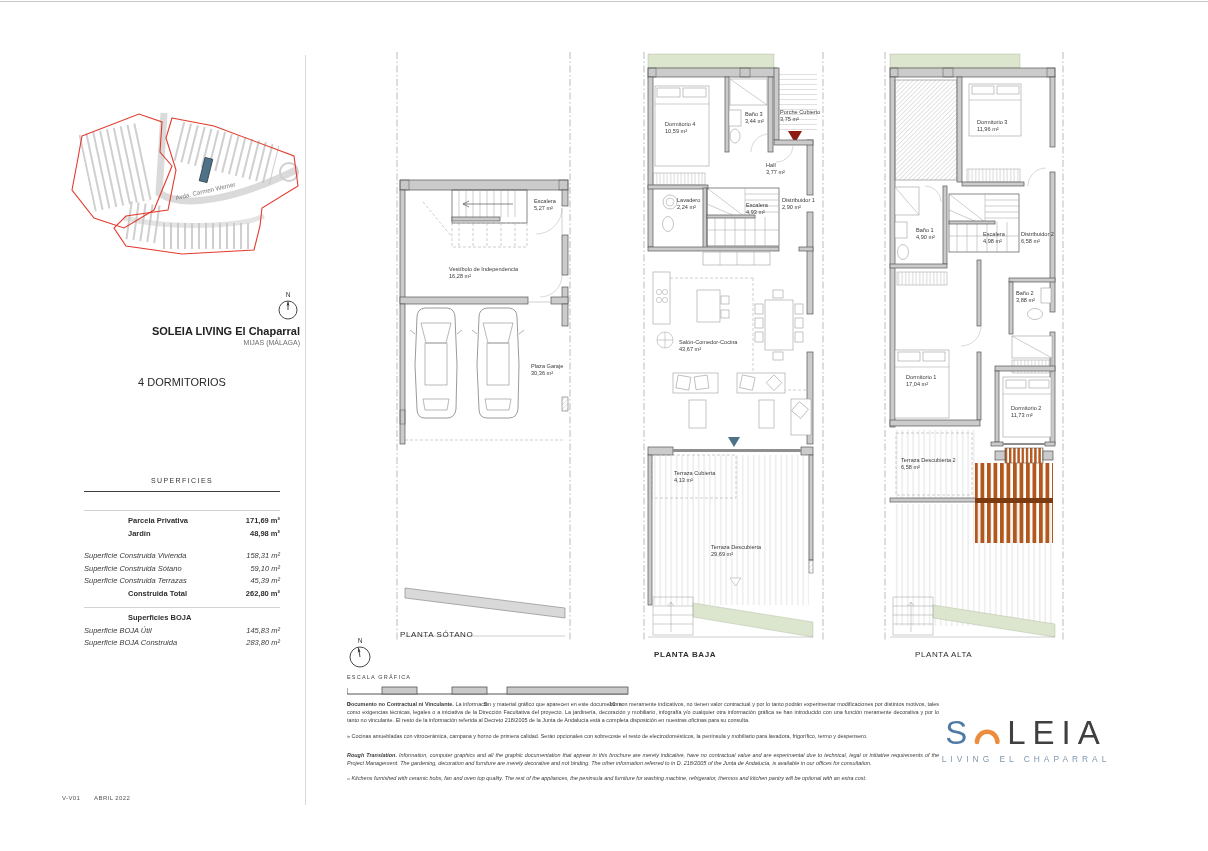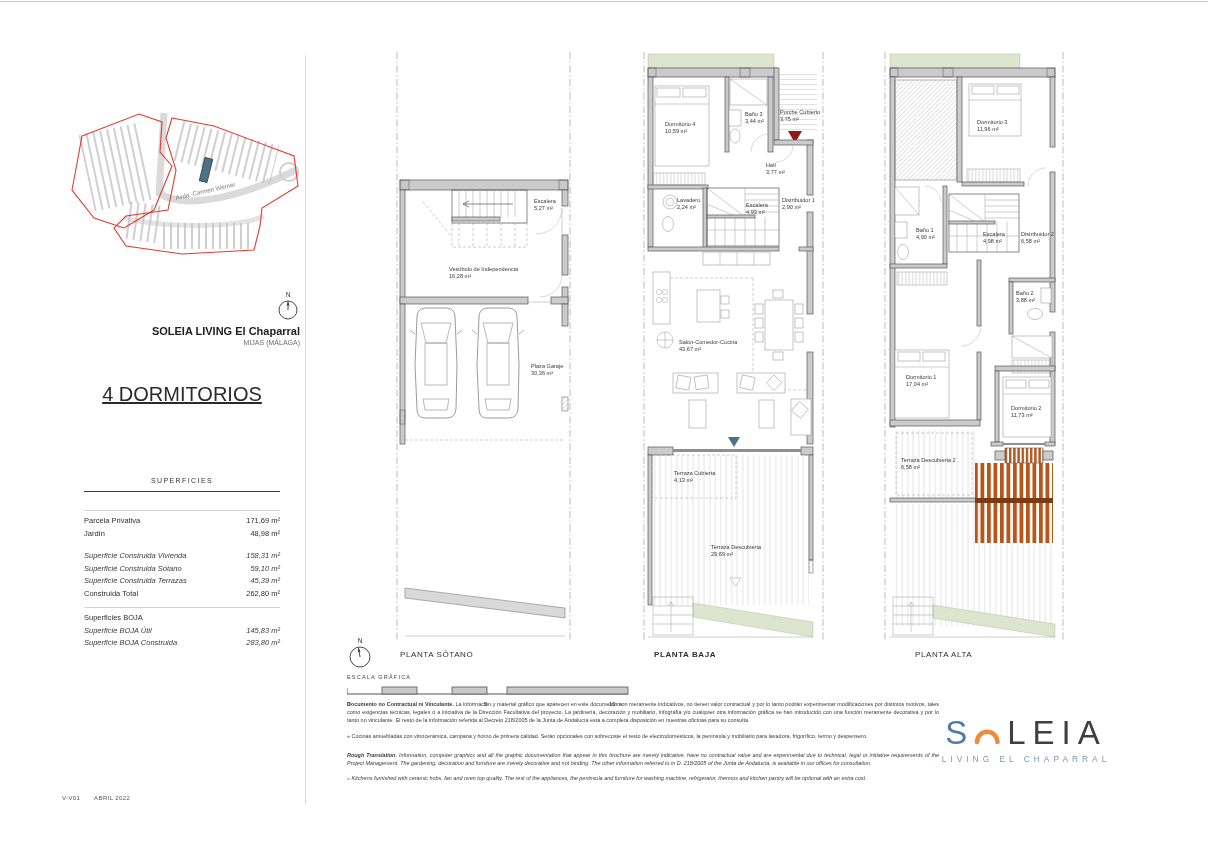--- a/index.html
+++ b/index.html
@@ -9,27 +9,27 @@
   .hairline-top{position:absolute;top:1px;left:0;width:100%;height:0;border-top:1px solid #c9c9c9;}
   .panel-divider{position:absolute;left:305px;top:55px;height:750px;width:0;border-left:1px solid #d9d9d9;}
 
   
   .project-block{position:absolute;left:138px;top:324px;width:162px;text-align:right;line-height:1.3;}
   .project-name{font-size:11px;font-weight:bold;color:#222;}
   .project-loc{font-size:7px;color:#6d6d6d;}
   .unit-block{position:absolute;left:58px;top:372px;width:248px;text-align:center;}
   .unit-title{font-size:23px;font-weight:bold;letter-spacing:.5px;color:#1e1e1e;}
   .unit-type{font-size:15.5px;margin-top:7px;color:#2a2a2a;}
-  .unit-bedrooms{font-size:20px;margin-top:11px;color:#2a2a2a;text-decoration:underline;}
+  .unit-bedrooms{font-size:11px;margin-top:4px;color:#2a2a2a;}
   .surf-head{position:absolute;left:84px;top:477px;width:196px;text-align:center;font-size:7px;
              letter-spacing:1.4px;color:#333;border-bottom:1.2px solid #3c3c3c;padding-bottom:7px;}
   .surf-table{position:absolute;left:84px;top:503px;width:196px;font-size:7.5px;color:#2d2d2d;}
   .srow{display:flex;justify-content:space-between;line-height:12.5px;}
   .srow .v{text-align:right;}
-  .sb{font-weight:normal;} .si{font-style:italic;color:#3a3a3a;}
+  .sb{font-weight:bold;margin-left:44px;} .si{font-style:italic;color:#3a3a3a;}
   .sdiv{border-top:1px solid #d2d2d2;margin:7px 0 4px 0;}
   .sgap{height:10px;}
   .version{position:absolute;left:62px;top:795px;font-size:6px;color:#555;letter-spacing:.4px;}
   .version span{margin-right:12px;}
 
   
   .compass{position:absolute;text-align:center;}
   .compass .n{font-size:6.5px;color:#333;margin-bottom:1px;}
 
   
@@ -525,21 +525,21 @@
 
   <div class="compass" style="left:347px;top:637px;width:26px;">
     <div class="n">N</div>
     <svg width="24" height="24" viewBox="0 0 24 24">
       <circle cx="12" cy="12" r="10" fill="none" stroke="#333" stroke-width="0.9"></circle>
       <line x1="12" y1="12" x2="10.5" y2="2.8" stroke="#333" stroke-width="0.9"></line>
       <path d="M10.5,2.8 L9.8,7.5 L11,6.5 L12.6,7.2 Z" fill="#333"></path>
     </svg>
   </div>
 
-  <div class="plan-label" style="left:400px;top:650px;text-align:center;">PLANTA SÓTANO</div>
+  <div class="plan-label" style="left:400px;top:630px;text-align:center;">PLANTA SÓTANO</div>
   <div class="plan-label" style="left:654px;top:650px;font-weight:bold;">PLANTA BAJA</div>
   <div class="plan-label" style="left:892px;top:650px;padding-left:23px;">PLANTA ALTA</div>
 
   <div class="scale-block">
     <div class="scale-label">ESCALA GRÁFICA</div>
     <svg width="285" height="13" viewBox="0 0 285 13">
       <line x1="0" y1="10" x2="281" y2="10" stroke="#555" stroke-width="1"></line>
       <line x1="0" y1="4" x2="0" y2="10" stroke="#555" stroke-width="1"></line>
       <rect x="35" y="3" width="35" height="7" fill="#c9c9c9" stroke="#555" stroke-width="0.8"></rect>
       <rect x="105" y="3" width="35" height="7" fill="#c9c9c9" stroke="#555" stroke-width="0.8"></rect>

